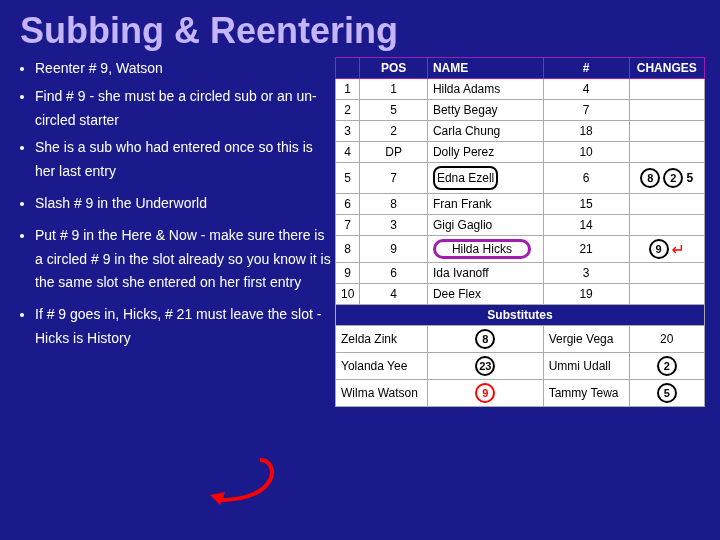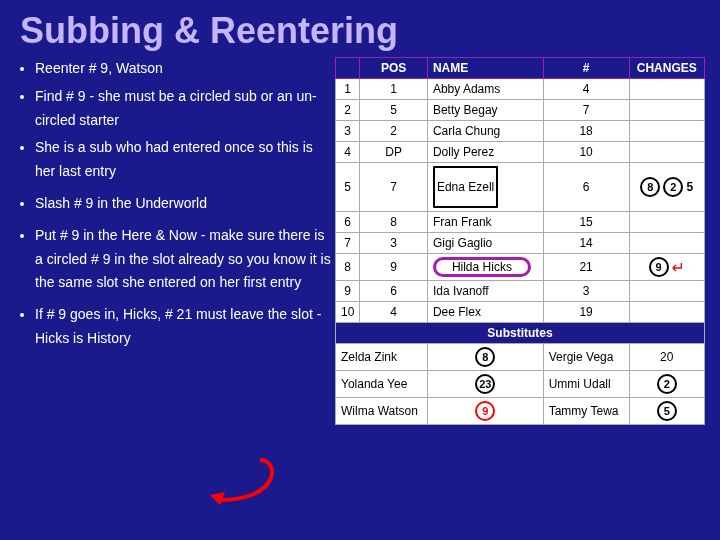--- a/index.html
+++ b/index.html
@@ -143,21 +143,21 @@
           <th>POS</th>
           <th style="text-align:left;">NAME</th>
           <th>#</th>
           <th>CHANGES</th>
         </tr>
       </thead>
       <tbody id="table-body">
       <tr>
     <td>1</td>
     <td>1</td>
-    <td class="name-col"><span style="">Abby Adams</span></td>
+    <td class="name-col"><span style="">Hilda Adams</span></td>
     <td>4</td>
     <td></td>
   </tr>
           <tr>
     <td>2</td>
     <td>5</td>
     <td class="name-col"><span style="">Betty Begay</span></td>
     <td>7</td>
     <td></td>
   </tr>
@@ -171,21 +171,21 @@
           <tr>
     <td>4</td>
     <td>DP</td>
     <td class="name-col"><span style="">Dolly Perez</span></td>
     <td>10</td>
     <td></td>
   </tr>
           <tr>
     <td>5</td>
     <td>7</td>
-    <td class="name-col"><span style="border: 2px solid black; border-radius: 1px; display:inline-block; padding: 12px 2px;">Edna Ezell</span></td>
+    <td class="name-col"><span style="border: 2px solid black; border-radius: 8px; display:inline-block; padding: 3px 2px;">Edna Ezell</span></td>
     <td>6</td>
     <td>
               <div class="changes-cell">
                 <span class="circled">8</span>
                 <span class="circled">2</span>
                 <span style="color:black;font-weight:bold;font-size:12px;">5</span>
               </div>
             </td>
   </tr>
           <tr>

